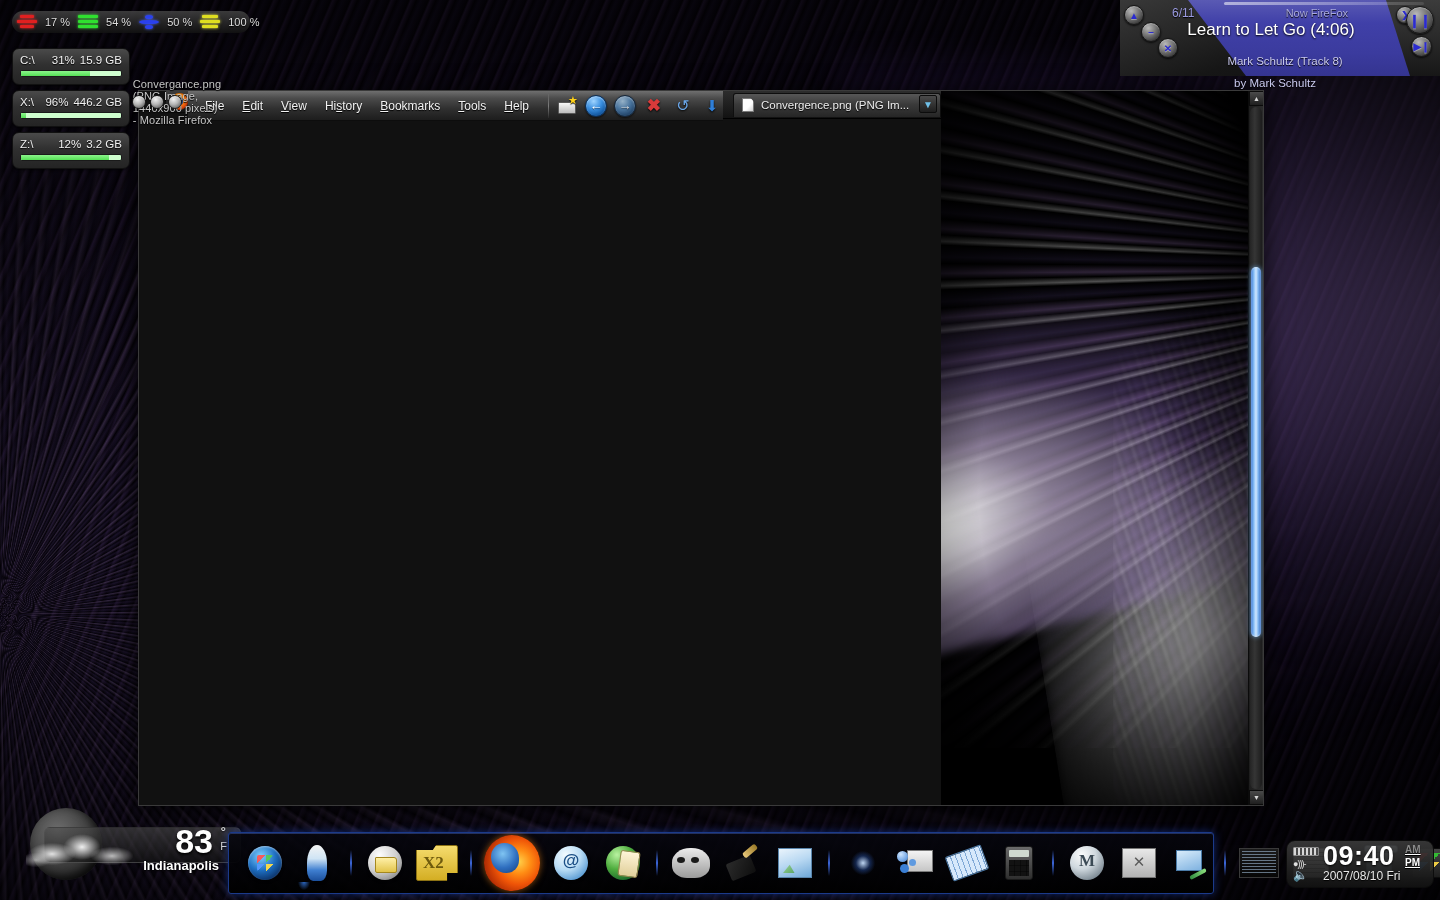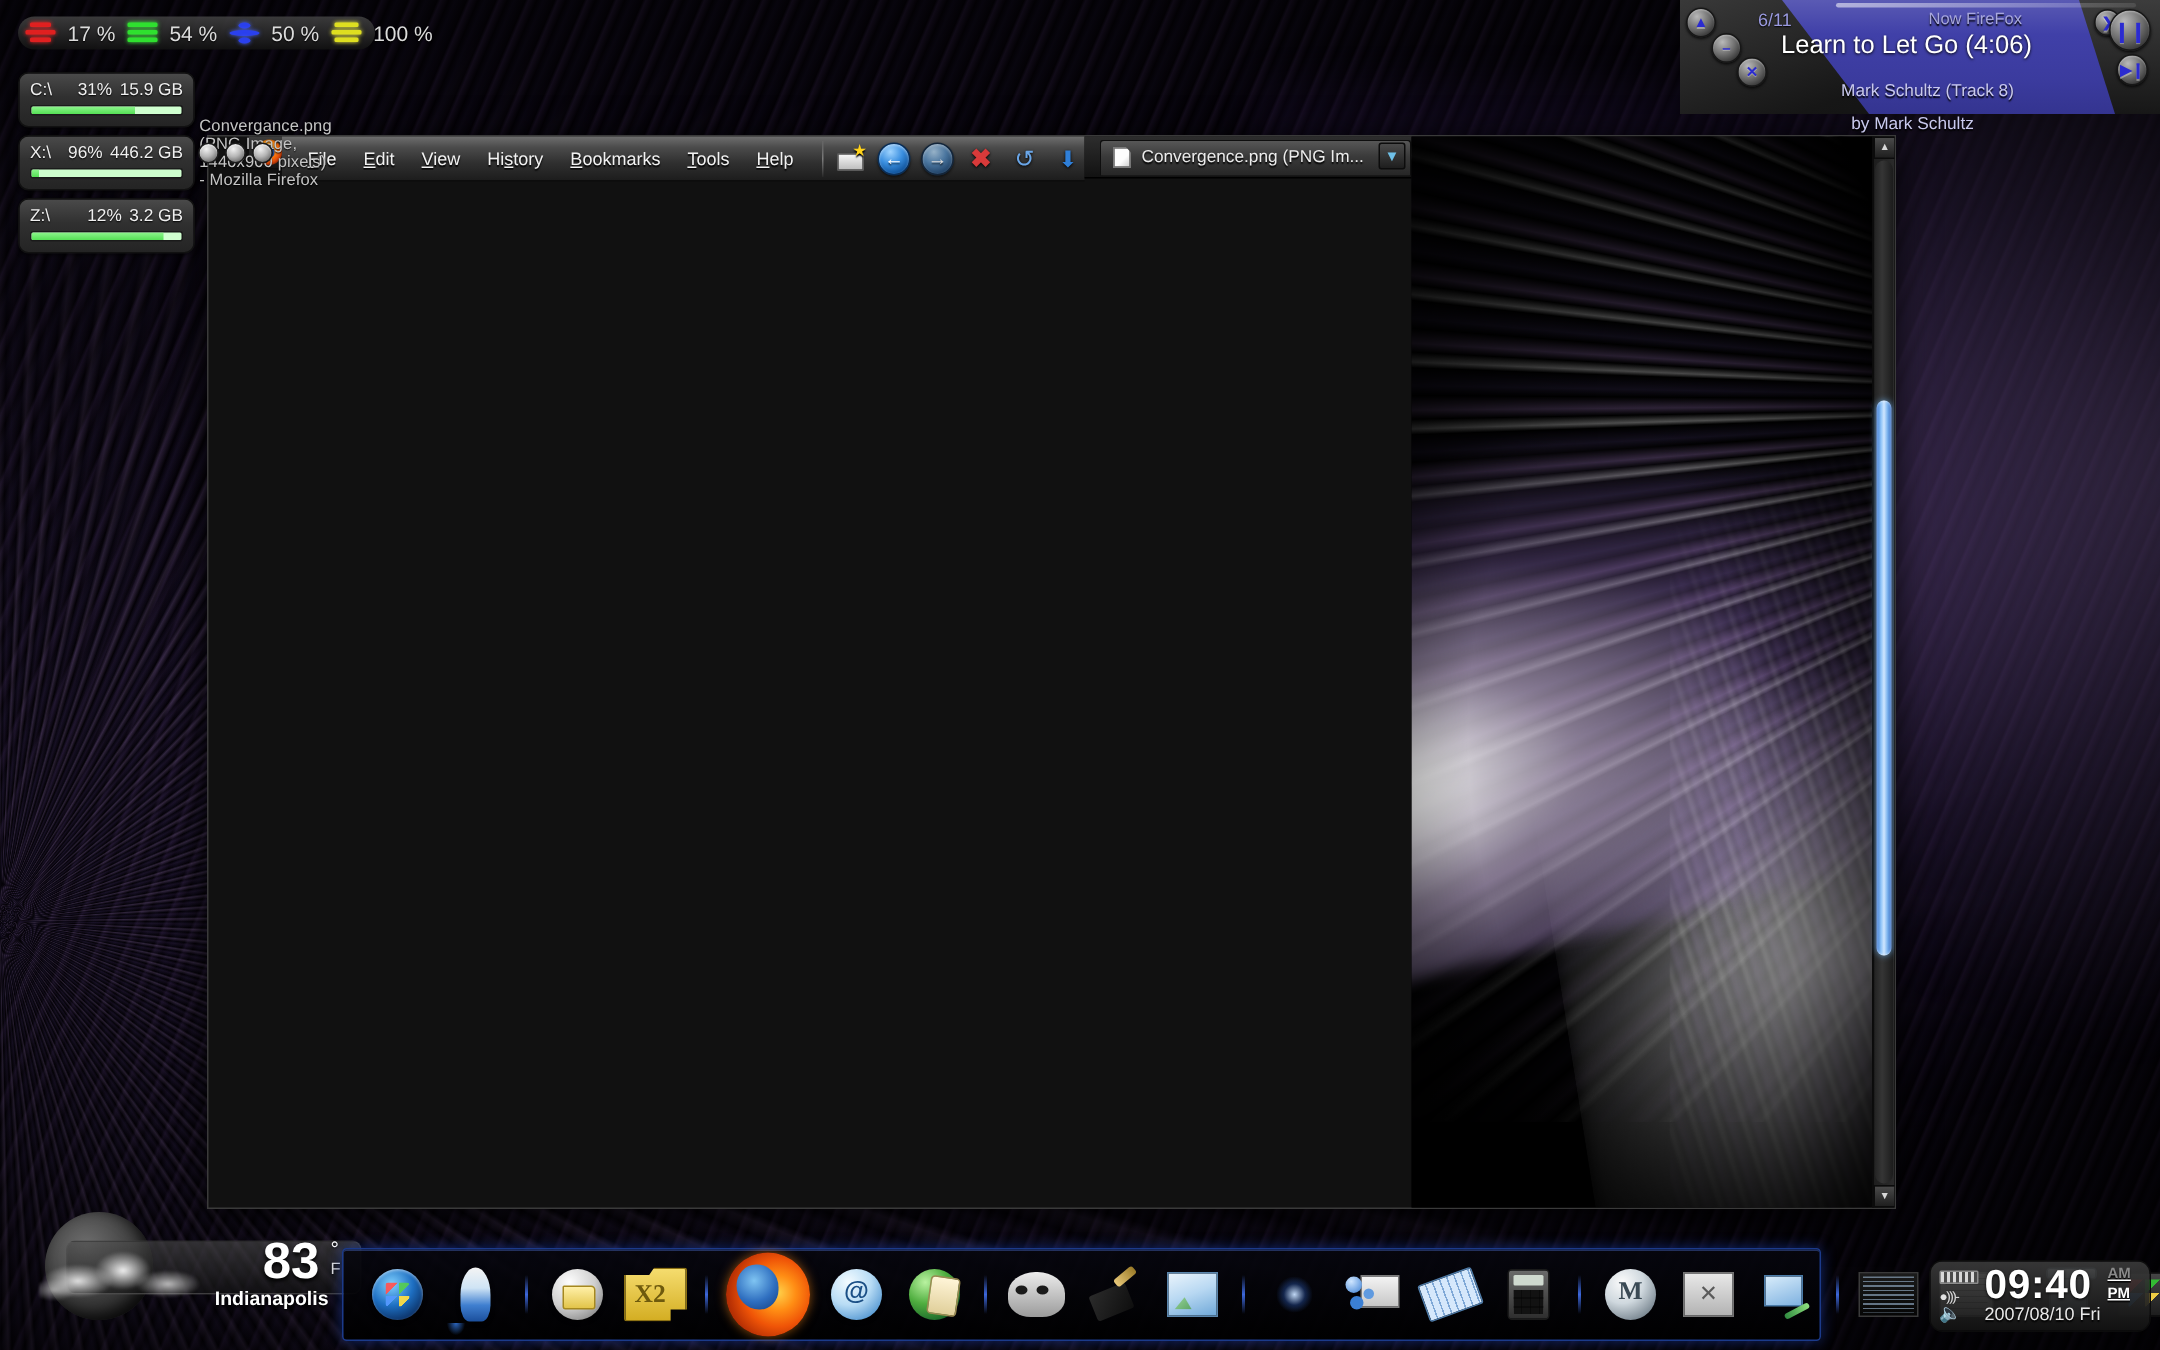--- a/index.html
+++ b/index.html
@@ -75,21 +75,21 @@
   .gauge i:nth-child(3) { top: 11px; }
   .g-red i { background: #e02020; box-shadow: 0 0 3px #ff2a2a; }
   .g-red i:nth-child(1), .g-red i:nth-child(3) { left:6px; right:6px; }
   .g-grn i { background: #2fe02f; box-shadow: 0 0 3px #44ff44; }
   .g-blu i { background: #2a40ee; box-shadow: 0 0 3px #4a66ff; border-radius: 50%; height:4px;}
   .g-blu i:nth-child(1){ left:9px; right:9px; }
   .g-blu i:nth-child(3){ left:9px; right:9px; }
   .g-yel i { background: #dede20; box-shadow: 0 0 3px #ffff44; }
   .g-yel i:nth-child(1), .g-yel i:nth-child(3) { left:5px; right:5px; }
   .sys-pct {
-    color: #dcdcdc; font-size: 14px; padding: 0 5px;
+    color: #dcdcdc; font-size: 11px; padding: 0 5px;
     text-shadow: 0 1px 1px #000; white-space: nowrap; text-align: right;
   }
 
   
   #drives {
     position: absolute; left: 12px; top: 48px;
     width: 118px; z-index: 40;
     display: flex; flex-direction: column; gap: 5px;
   }
   .drive {

